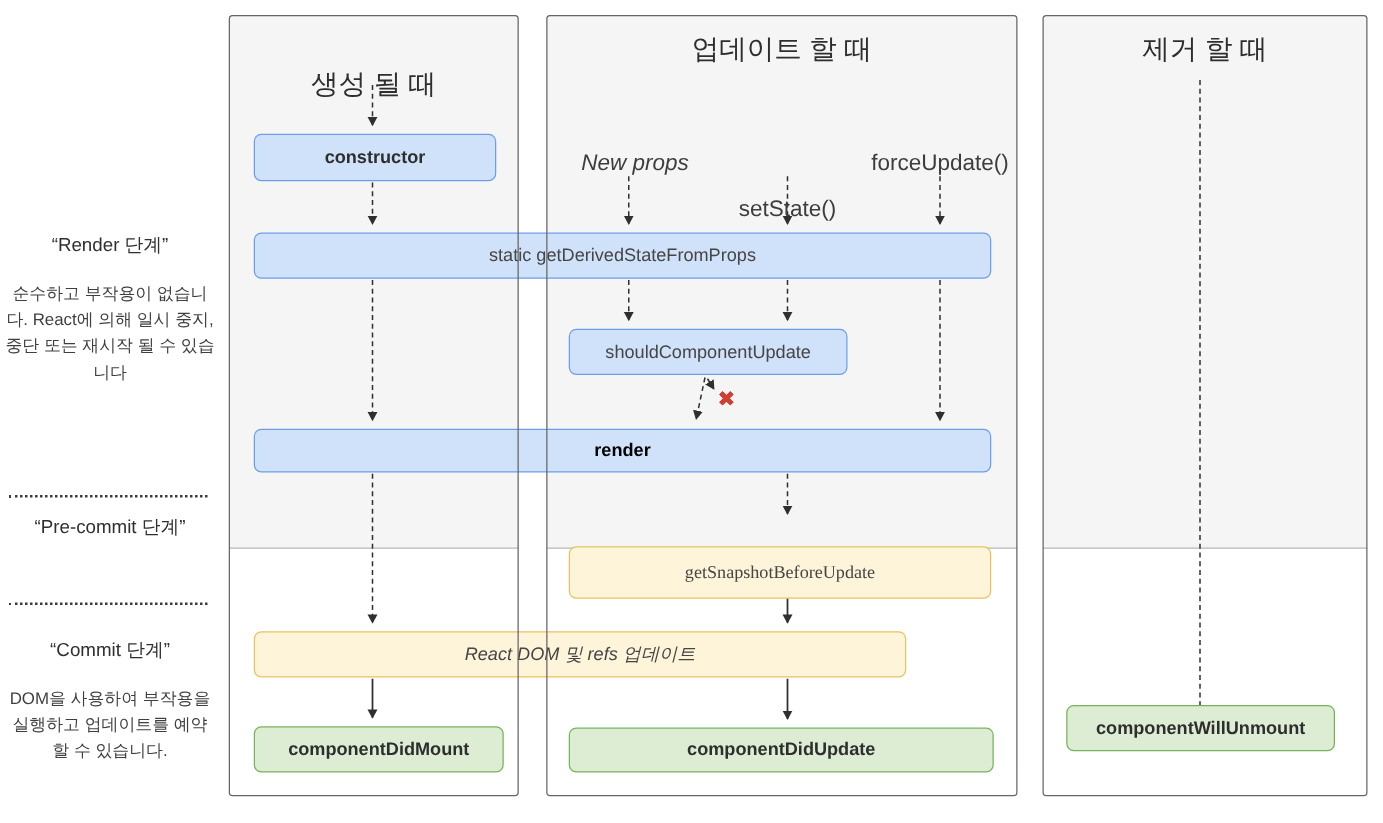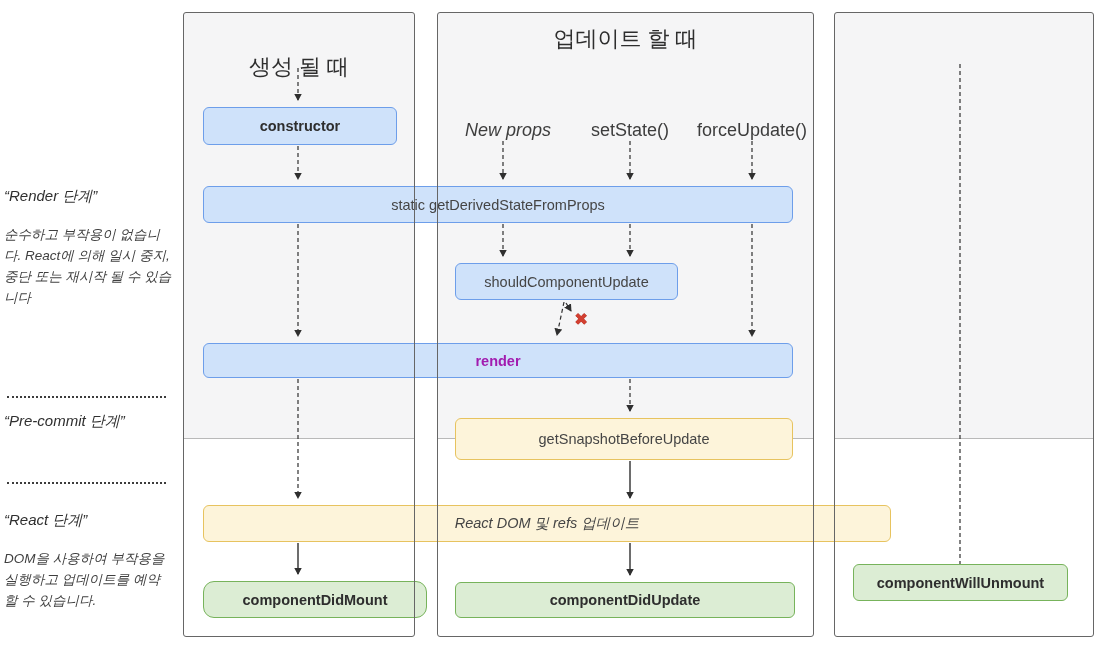--- a/index.html
+++ b/index.html
@@ -26,51 +26,51 @@
   .dash{stroke:#2f2f2f; stroke-width:1.2; stroke-dasharray:4 3; fill:none;}
   .solid{stroke:#2f2f2f; stroke-width:1.4; fill:none;}
 
   
   .node{position:absolute; z-index:2; display:flex; align-items:center; justify-content:center;
         border-radius:6px; font-size:14.5px; color:var(--ink-soft); text-align:center;}
   .n-blue{background:var(--blue-fill); border:1px solid var(--blue-border);}
   .n-yellow{background:var(--yellow-fill); border:1px solid var(--yellow-border);}
   .n-green{background:var(--green-fill); border:1px solid var(--green-border);}
   .t-bold{font-weight:bold; color:#2e2e2e;}
-  .t-semi{font-weight:bold; color:#a21caf;}
+  .t-semi{font-weight:bold; color:#000000;}
   .t-italic{font-style:italic;}
 
   #n-constructor{left:203px; top:107px; width:194px; height:38px;}
   #n-getderived {left:203px; top:186px; width:590px; height:37px;}
   #n-shouldupdate{left:455px; top:263px; width:223px; height:37px;}
   #n-render     {left:203px; top:343px; width:590px; height:35px;}
-  #n-getsnapshot{left:455px; top:418px; width:338px; height:42px;}
-  #n-reactdom   {left:203px; top:505px; width:688px; height:37px;}
-  #n-didmount   {left:203px; top:581px; width:224px; height:37px;border-radius:11px;}
+  #n-getsnapshot{left:455px; top:437px; width:338px; height:42px;font-family:Liberation Serif, serif;}
+  #n-reactdom   {left:203px; top:505px; width:522px; height:37px;}
+  #n-didmount   {left:203px; top:581px; width:200px; height:37px;}
   #n-didupdate  {left:455px; top:582px; width:340px; height:36px;}
   #n-willunmount{left:853px; top:564px; width:215px; height:37px;}
 
   
   .panel-frame{position:absolute; top:12px; height:625px; border:1px solid var(--panel-border); border-radius:3px; background:transparent; z-index:4; pointer-events:none;}
   #p1-frame{left:183px; width:232px;}
   #p2-frame{left:437px; width:377px;}
   #p3-frame{left:834px; width:260px;}
 
   .panel-title{position:absolute; top:24px; z-index:2; font-size:22px; color:#2e2e2e; text-align:center;}
   #t1{left:183px; width:232px;margin-top:28px;}
   #t2{left:437px; width:377px;}
   #t3{left:834px; width:260px;}
 
   .trigger{position:absolute; top:120px; z-index:2; font-size:18px; color:#3d3d3d; transform:translateX(-50%); white-space:nowrap;}
   #trig-newprops{left:508px; font-style:italic;}
-  #trig-setstate{left:630px;}
+  #trig-setstate{left:630px;margin-top:37px;}
   #trig-forceupdate{left:752px;}
 
   
-  .side-block{position:absolute; left:4px; width:168px; z-index:1; text-align:left;font-style:italic;}
+  .side-block{position:absolute; left:4px; width:168px; z-index:1; text-align:center;}
   .side-title{font-size:15px; color:#2f2f2f; margin-bottom:7px;}
   .side-body{font-size:13.5px; line-height:21px; color:#3f3f3f; word-break:break-all;margin-top:18px;}
   #side-render{top:187px;}
   #side-precommit{top:412px;}
   #side-commit{top:511px;}
   .dotline{position:absolute; left:7px; width:159px; border-top:2px dotted #3c3c3c; z-index:1;}
   #dot1{top:396px;}
   #dot2{top:482px;}
 
   
@@ -116,20 +116,21 @@
     </g>
     <g>
       <line class="solid" x1="630" y1="461" x2="630" y2="498" marker-end="url(#ah)"></line>
       <line class="solid" x1="298" y1="543" x2="298" y2="574" marker-end="url(#ah)"></line>
       <line class="solid" x1="630" y1="543" x2="630" y2="575" marker-end="url(#ah)"></line>
     </g>
   </svg>
 
   <div class="panel-title" id="t1">생성 될 때</div>
   <div class="panel-title" id="t2">업데이트 할 때</div>
+  <div class="panel-title" id="t3">제거 할 때</div>
 
   <span class="trigger" id="trig-newprops">New props</span>
   <span class="trigger" id="trig-setstate">setState()</span>
   <span class="trigger" id="trig-forceupdate">forceUpdate()</span>
 
   <div class="node n-blue t-bold" id="n-constructor">constructor</div>
   <div class="node n-blue" id="n-getderived">static getDerivedStateFromProps</div>
   <div class="node n-blue" id="n-shouldupdate">shouldComponentUpdate</div>
   <div class="node n-blue t-semi" id="n-render">render</div>
   <div class="node n-yellow" id="n-getsnapshot">getSnapshotBeforeUpdate</div>
@@ -147,17 +148,17 @@
   <div class="side-block" id="side-render">
     <div class="side-title">“Render 단계”</div>
     <div class="side-body">순수하고 부작용이 없습니다. React에 의해 일시 중지, 중단 또는 재시작 될 수 있습니다</div>
   </div>
   <div class="dotline" id="dot1"></div>
   <div class="side-block" id="side-precommit">
     <div class="side-title">“Pre-commit 단계”</div>
   </div>
   <div class="dotline" id="dot2"></div>
   <div class="side-block" id="side-commit">
-    <div class="side-title">“React 단계”</div>
+    <div class="side-title">“Commit 단계”</div>
     <div class="side-body">DOM을 사용하여 부작용을 실행하고 업데이트를 예약 할 수 있습니다.</div>
   </div>
 
 </div>
 
 </body></html>

